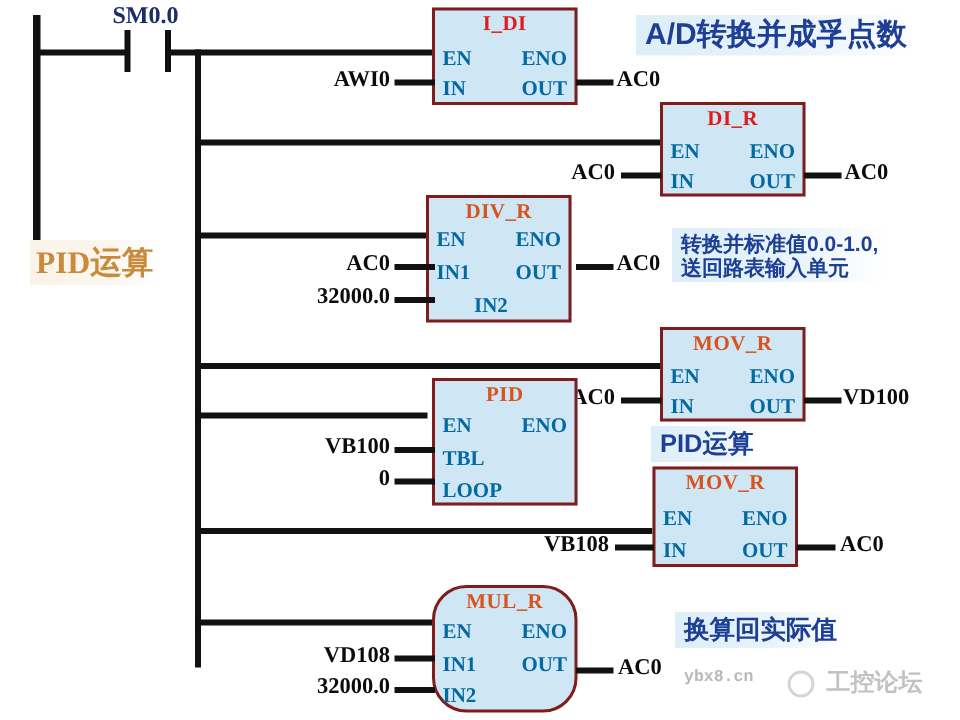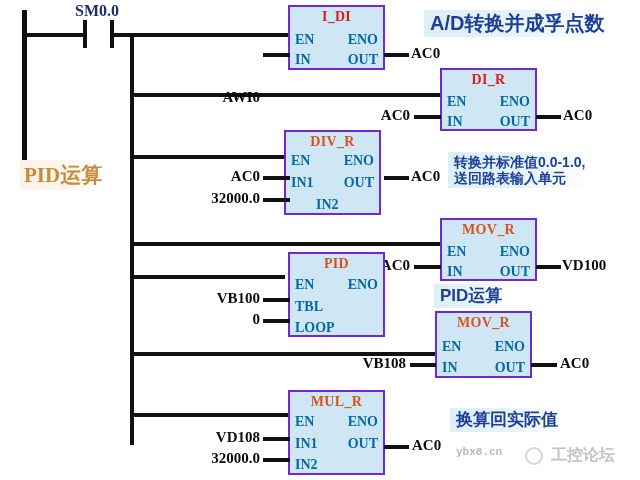--- a/index.html
+++ b/index.html
@@ -10,21 +10,21 @@
   
   .wire{position:absolute;background:#111111;}
   .wire.h{height:4px;}
   .wire.v{width:4px;}
   .stub{position:absolute;background:#111111;height:4px;}
 
   
   .contact-bar{position:absolute;width:4px;background:#111111;}
 
   
-  .fb{position:absolute;background:#cfe6f5;border:2px solid #6d28d9;
+  .fb{position:absolute;background:#cfe6f5;border:2px solid #7f1d1d;
       box-sizing:border-box;}
   .fb-title{position:absolute;top:2px;left:0;right:0;text-align:center;
       color:#d9531e;font-weight:bold;font-size:14px;letter-spacing:.3px;
       font-family:"Liberation Serif",serif;}
   .fb.red .fb-title{color:#e01b1b;}
   .fb-pin{position:absolute;font-weight:bold;font-size:14px;color:#0369a1;
       font-family:"Liberation Serif",serif;line-height:1;}
   .pin-l{left:5px;}
   .pin-r{right:5px;}
 
@@ -83,21 +83,21 @@
   <div class="wire h" style="left:130px;top:413px;width:160px;"></div>
 
   <div class="fb red" style="left:288px;top:5px;width:97px;height:65px;">
     <div class="fb-title">I_DI</div>
     <div class="fb-pin pin-l" style="top:26px;">EN</div>
     <div class="fb-pin pin-l" style="top:46px;">IN</div>
     <div class="fb-pin pin-r" style="top:26px;">ENO</div>
     <div class="fb-pin pin-r" style="top:46px;">OUT</div>
   </div>
   <div class="stub" style="left:263px;top:53px;width:27px;"></div>
-  <div class="operand r" style="left:190px;top:46px;width:70px;margin-top:44px;">AWI0</div>
+  <div class="operand r" style="left:190px;top:46px;width:70px;">AWI0</div>
   <div class="stub" style="left:384px;top:53px;width:25px;"></div>
   <div class="operand" style="left:411px;top:46px;">AC0</div>
 
   <div class="fb red" style="left:440px;top:68px;width:97px;height:63px;">
     <div class="fb-title">DI_R</div>
     <div class="fb-pin pin-l" style="top:25px;">EN</div>
     <div class="fb-pin pin-l" style="top:45px;">IN</div>
     <div class="fb-pin pin-r" style="top:25px;">ENO</div>
     <div class="fb-pin pin-r" style="top:45px;">OUT</div>
   </div>
@@ -150,21 +150,21 @@
     <div class="fb-pin pin-l" style="top:27px;">EN</div>
     <div class="fb-pin pin-l" style="top:48px;">IN</div>
     <div class="fb-pin pin-r" style="top:27px;">ENO</div>
     <div class="fb-pin pin-r" style="top:48px;">OUT</div>
   </div>
   <div class="stub" style="left:410px;top:363px;width:26px;"></div>
   <div class="operand r" style="left:330px;top:356px;width:76px;">VB108</div>
   <div class="stub" style="left:531px;top:363px;width:26px;"></div>
   <div class="operand" style="left:560px;top:356px;">AC0</div>
 
-  <div class="fb" style="left:288px;top:390px;width:97px;height:85px;">
+  <div class="fb" style="left:288px;top:390px;width:97px;height:85px;border-radius:23px;">
     <div class="fb-title">MUL_R</div>
     <div class="fb-pin pin-l" style="top:23px;">EN</div>
     <div class="fb-pin pin-l" style="top:45px;">IN1</div>
     <div class="fb-pin pin-l" style="top:66px;">IN2</div>
     <div class="fb-pin pin-r" style="top:23px;">ENO</div>
     <div class="fb-pin pin-r" style="top:45px;">OUT</div>
   </div>
   <div class="stub" style="left:263px;top:437px;width:27px;"></div>
   <div class="operand r" style="left:178px;top:430px;width:82px;">VD108</div>
   <div class="stub" style="left:263px;top:458px;width:27px;"></div>

